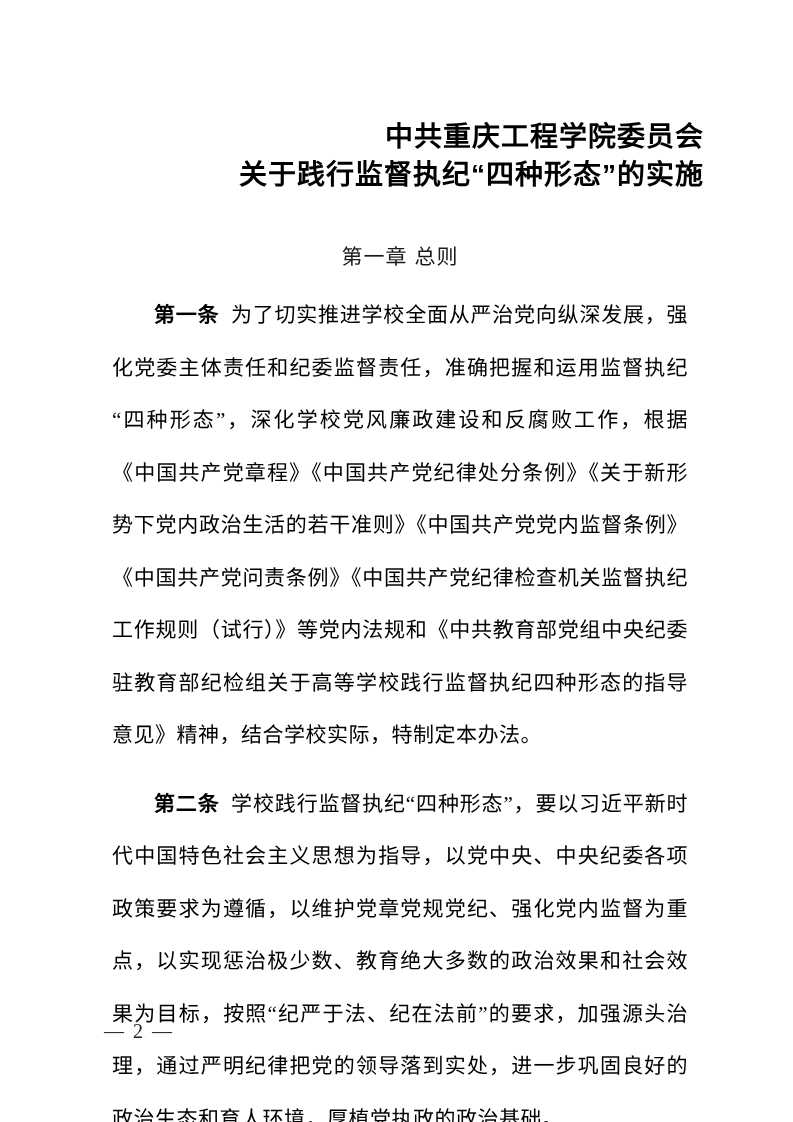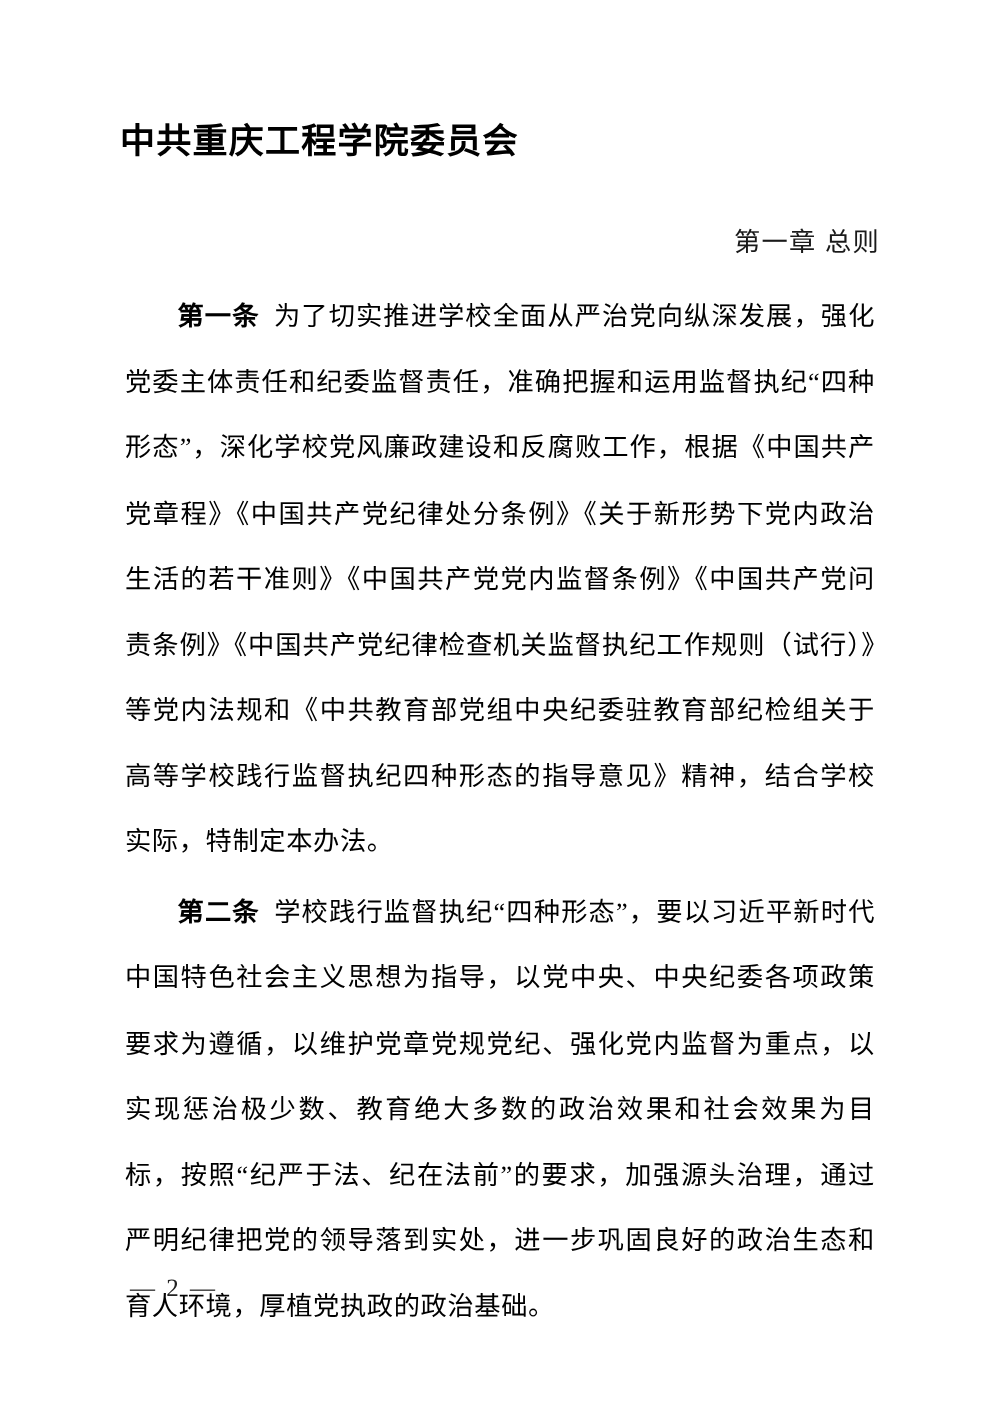--- a/index.html
+++ b/index.html
@@ -16,50 +16,50 @@
     font-family: "Liberation Serif", serif;
     color: #000000;
   }
   .content {
     position: absolute;
     left: 96px;
     top: 0;
     width: 608px;
   }
   .doc-title {
-    margin-top: 94px;
-    text-align: left;
+    margin-top: 118px;
+    text-align: right;
     font-family: "Liberation Sans", sans-serif;
     font-weight: bold;
     font-size: 28px;
     line-height: 38px;
     letter-spacing: 1px;
   }
   .doc-title .title-line {
     display: block;
   }
   .chapter-heading {
     margin-top: 48px;
-    text-align: right;
+    text-align: center;
     font-family: "Liberation Sans", sans-serif;
     font-weight: 500;
     font-size: 21px;
     line-height: 30px;
     letter-spacing: 1px;
     color: #1a1a1a;
   }
   .body-text {
     margin-top: 14px;
     font-size: 21px;
     line-height: 52.5px;
     text-align: justify;
     letter-spacing: 0.5px;
   }
   .body-text p {
-    margin: 4px;
+    margin: 16px;
     text-indent: 2em;
   }
   .article-label {
     font-weight: bold;
     margin-right: 0.55em;
   }
   .page-number {
     position: absolute;
     left: 104px;
     top: 1020px;
@@ -70,20 +70,21 @@
   }
 </style>
 </head>
 <body>
 
 <div class="page">
   <div class="content">
 
     <h1 class="doc-title">
       <span class="title-line">中共重庆工程学院委员会</span>
+      <span class="title-line">关于践行监督执纪“四种形态”的实施</span>
     </h1>
 
     <h2 class="chapter-heading">第一章 总则</h2>
 
     <div class="body-text">
       <p>
         <span class="article-label">第一条</span><span>为了切实推进学校全面从严治党向纵深发展，强化党委主体责任和纪委监督责任，准确把握和运用监督执纪“四种形态”，深化学校党风廉政建设和反腐败工作，根据《中国共产党章程》《中国共产党纪律处分条例》《关于新形势下党内政治生活的若干准则》《中国共产党党内监督条例》《中国共产党问责条例》《中国共产党纪律检查机关监督执纪工作规则（试行）》等党内法规和《中共教育部党组中央纪委驻教育部纪检组关于高等学校践行监督执纪四种形态的指导意见》精神，结合学校实际，特制定本办法。</span>
       </p>
       <p>
         <span class="article-label">第二条</span><span>学校践行监督执纪“四种形态”，要以习近平新时代中国特色社会主义思想为指导，以党中央、中央纪委各项政策要求为遵循，以维护党章党规党纪、强化党内监督为重点，以实现惩治极少数、教育绝大多数的政治效果和社会效果为目标，按照“纪严于法、纪在法前”的要求，加强源头治理，通过严明纪律把党的领导落到实处，进一步巩固良好的政治生态和育人环境，厚植党执政的政治基础。</span>

